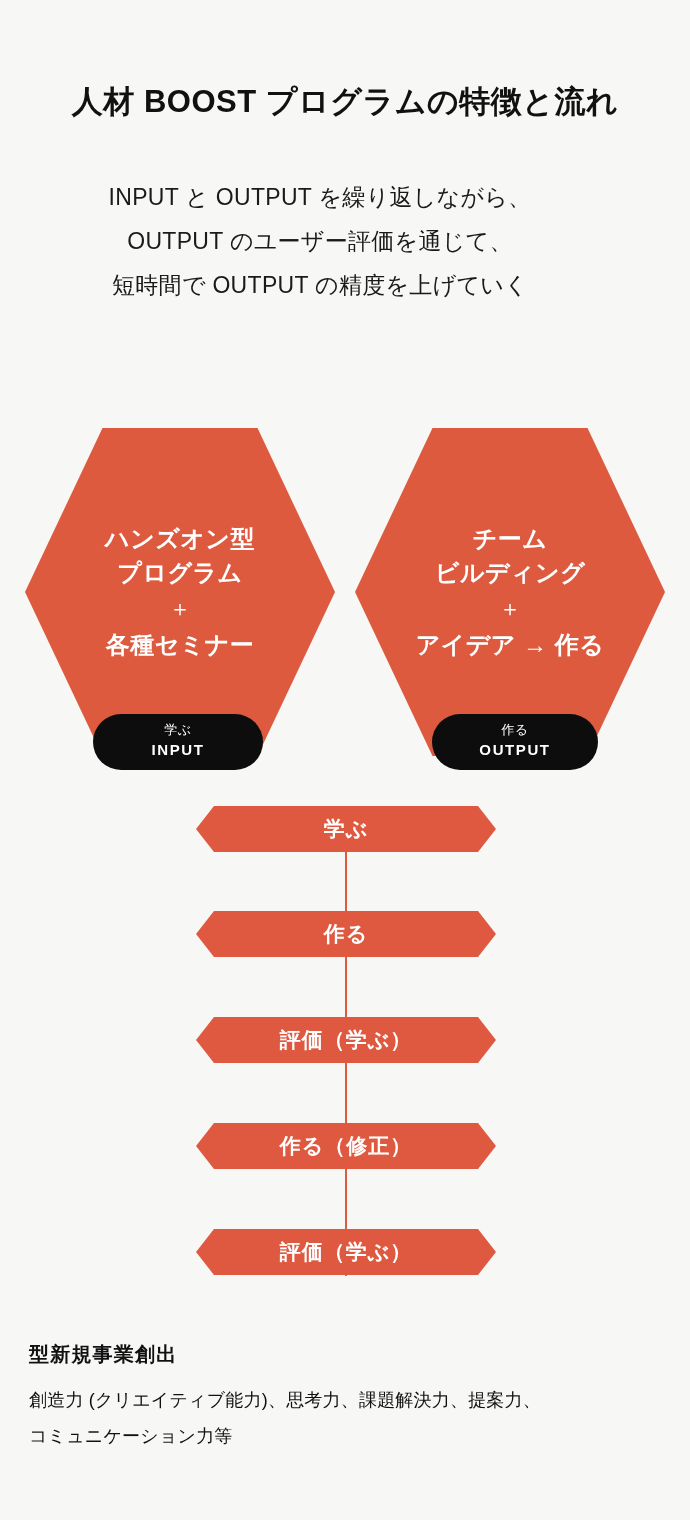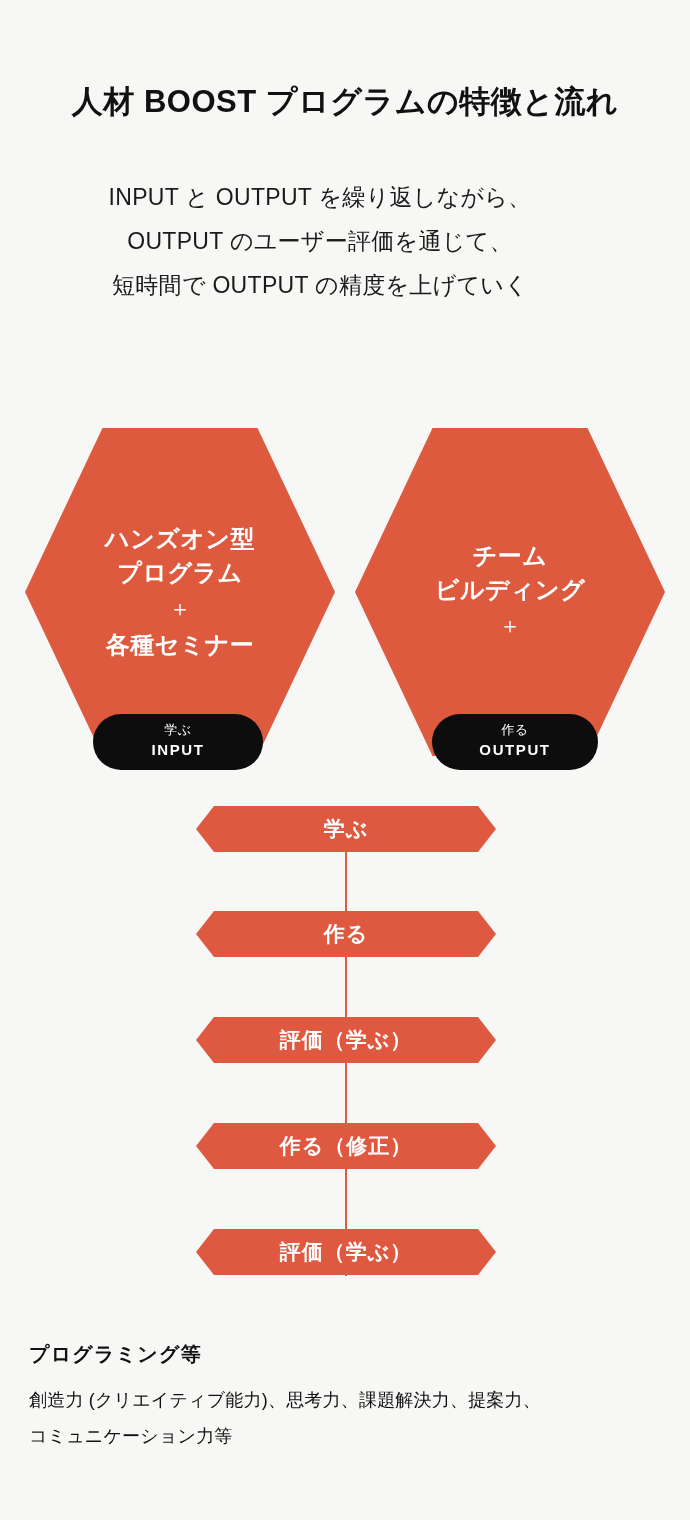--- a/index.html
+++ b/index.html
@@ -215,20 +215,21 @@
     <div class="hex hex-left">
       <span class="hex-line">ハンズオン型</span>
       <span class="hex-line">プログラム</span>
       <span class="hex-plus">＋</span>
       <span class="hex-line">各種セミナー</span>
     </div>
     <div class="hex hex-right">
       <span class="hex-line">チーム</span>
       <span class="hex-line">ビルディング</span>
       <span class="hex-plus">＋</span>
+      <span class="hex-line">アイデア → 作る</span>
     </div>
   </div>
 
   <div class="badges">
     <div class="badge badge-input">
       <span class="badge-sub">学ぶ</span>
       <span class="badge-main">INPUT</span>
     </div>
     <div class="badge badge-output">
       <span class="badge-sub">作る</span>
@@ -239,18 +240,18 @@
   <div class="flow">
     <div class="flow-line"></div>
     <div class="step step-0">学ぶ</div>
     <div class="step step-1">作る</div>
     <div class="step step-2">評価（学ぶ）</div>
     <div class="step step-3">作る（修正）</div>
     <div class="step step-4">評価（学ぶ）</div>
   </div>
 
   <div class="skills">
-    <div class="skills-heading">プログラミング等</div>
+    <div class="skills-heading">型新規事業創出</div>
     <span class="skills-line">創造力 (クリエイティブ能力)、思考力、課題解決力、提案力、</span>
     <span class="skills-line">コミュニケーション力等</span>
   </div>
 
 </div>
 
 </body></html>

